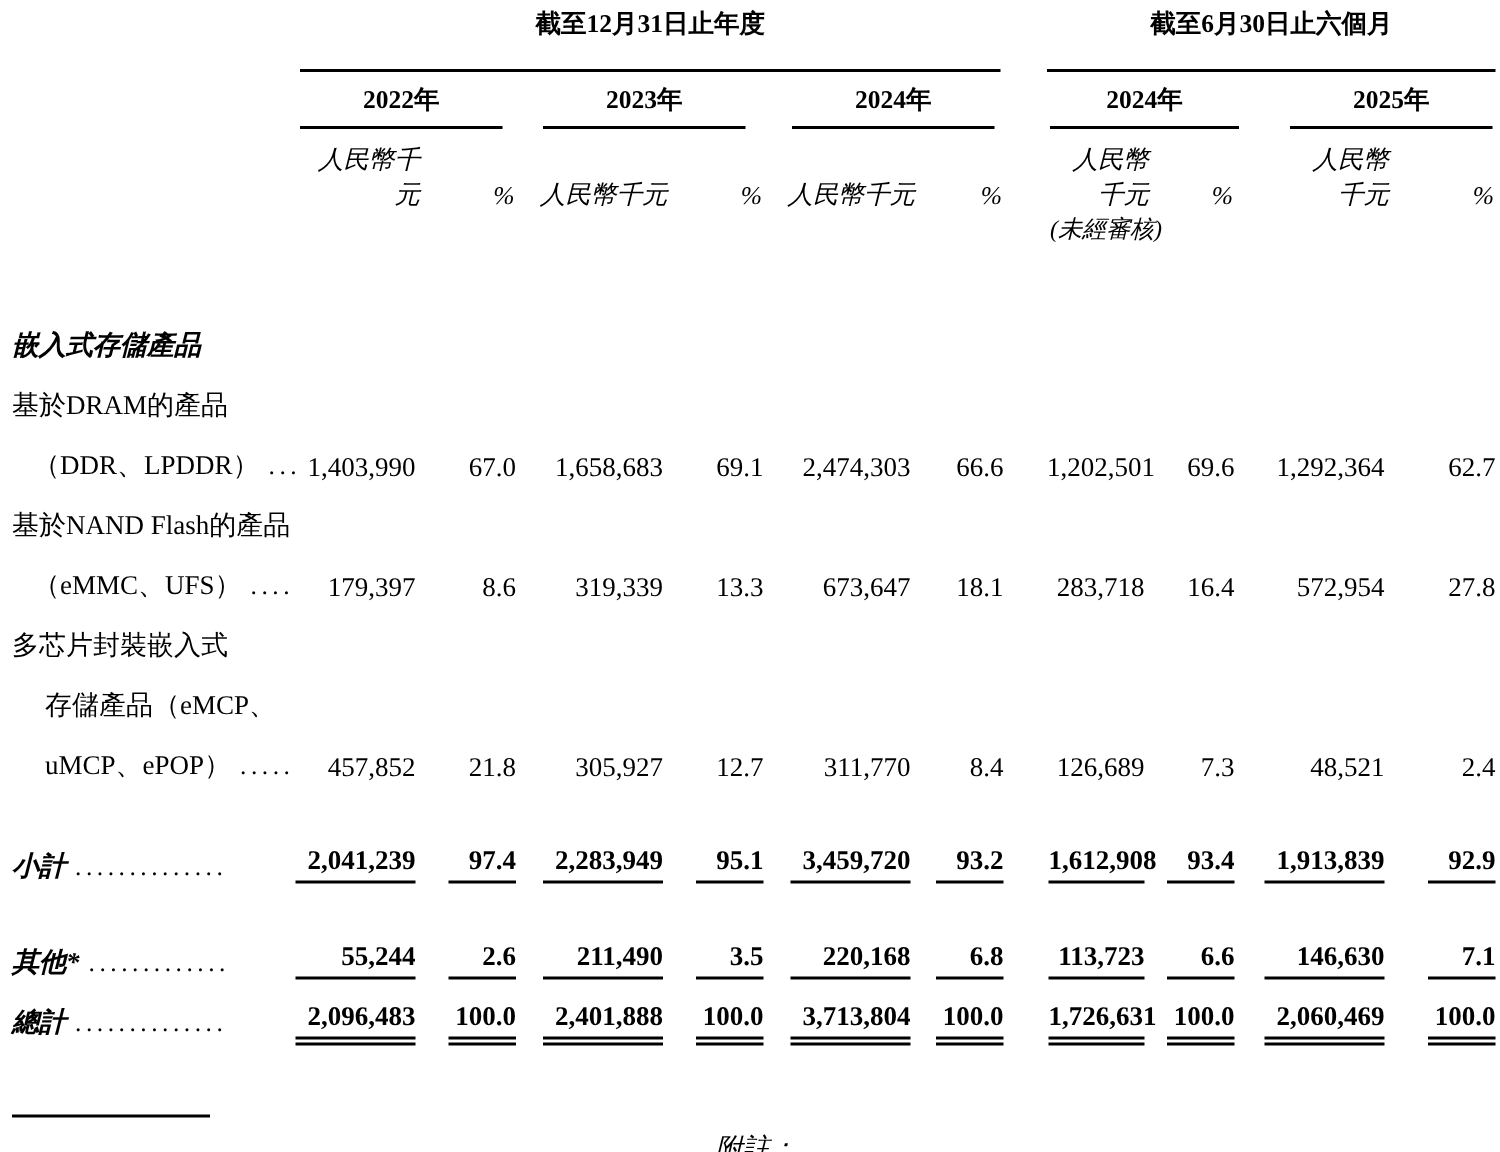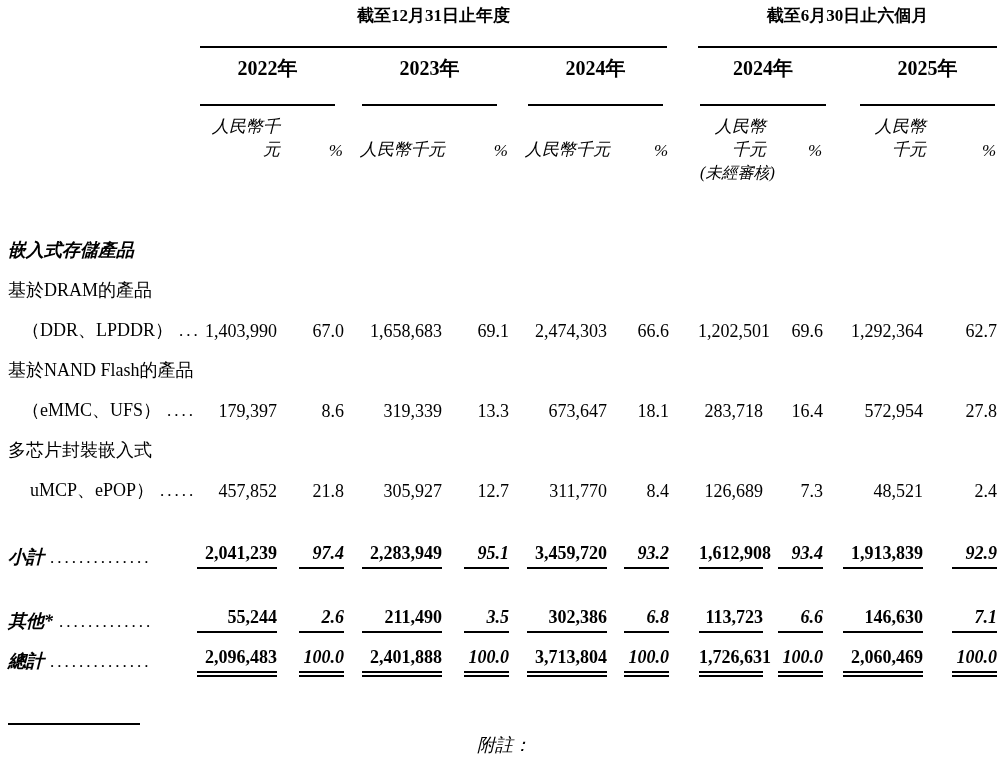--- a/index.html
+++ b/index.html
@@ -18,22 +18,22 @@
   .sec-th { vertical-align:bottom; }
   .sec-line {
     font-weight:bold; font-size:17px; text-align:center;
     border-bottom:2px solid #000; padding-bottom:19px;
   }
   .sec-line.annual { margin:0 5px 0 8px; }
   .sec-line.interim { margin:0 3px 0 0; }
 
   .yr-th { vertical-align:bottom; padding-top:7px; }
   .yr-line {
-    font-weight:bold; font-size:20px; text-align:center;
-    border-bottom:2px solid #000; padding-bottom:22px;
+    font-weight:bold; font-size:17px; text-align:center;
+    border-bottom:2px solid #000; padding-bottom:6px;
   }
   .yl-2022 { margin:0 12px 0 8px; }
   .yl-2023 { margin:0 15px 0 15px; }
   .yl-2024 { margin:0 9px 0 16px; }
   .yl-6m24 { margin:0 0 0 2px; }
   .yl-2025 { margin:0 5px 0 34px; }
 
   .unit-th { font-style:italic; font-size:17px; vertical-align:bottom; padding-top:9px; }
   .unit-amt { text-align:right; padding-left:10px; }
   .unit-amt.tight { padding-left:2px; }
@@ -48,21 +48,21 @@
   .lbl.ind1 { padding-left:22px; }
   .lbl.ind2 { padding-left:30px; }
   .b { font-weight:bold;font-style:italic; }
   .leader { font-weight:normal; font-size:17px; letter-spacing:3px; margin-left:6px; }
   .num, .pct { text-align:right; padding-right:3px; font-variant-numeric:lining-nums; }
   .v { display:inline-block; text-align:right; }
 
   .ruled .v, .ruled-d .v { font-weight:bold; }
   .ruled .c-amt .v, .ruled-d .c-amt .v { width:80px; }
   .ruled .c-amt.small .v, .ruled-d .c-amt.small .v { width:64px; }
-  .ruled .c-pct .v, .ruled-d .c-pct .v { width:45px;font-style:italic; }
+  .ruled .c-pct .v, .ruled-d .c-pct .v { width:45px; }
   .ruled .v { border-bottom:2px solid #000; padding-bottom:3px;margin-top:32px; }
   .ruled-d .v { position:relative; border-bottom:2px solid #000; padding-bottom:3px; }
   .ruled-d .v::after {
     content:""; position:absolute; left:0; right:0; bottom:-6px;
     border-bottom:2px solid #000;
   }
   .ruled td, .ruled-d td { padding-bottom:6px; }
 
   
   .footnotes { margin-top:44px; padding-left:8px; }
@@ -194,20 +194,24 @@
       <td class="pct c-pct"><span class="v">16.4</span></td>
       <td class="num c-amt"><span class="v">572,954</span></td>
       <td class="pct c-pct"><span class="v">27.8</span></td>
     </tr>
 
     <tr class="dr">
       <td class="lbl">多芯片封裝嵌入式</td>
       <td colspan="11"></td>
     </tr>
 
+    <tr class="dr">
+      <td class="lbl ind2">存儲產品（eMCP、</td>
+      <td colspan="11"></td>
+    </tr>
 
     <tr class="dr">
       <td class="lbl ind2"><span>uMCP、ePOP）</span><span class="leader">.....</span></td>
       <td class="num c-amt"><span class="v">457,852</span></td>
       <td class="pct c-pct"><span class="v">21.8</span></td>
       <td class="num c-amt"><span class="v">305,927</span></td>
       <td class="pct c-pct"><span class="v">12.7</span></td>
       <td class="num c-amt"><span class="v">311,770</span></td>
       <td class="pct c-pct"><span class="v">8.4</span></td>
       <td></td>
@@ -231,21 +235,21 @@
       <td class="num c-amt"><span class="v">1,913,839</span></td>
       <td class="pct c-pct"><span class="v">92.9</span></td>
     </tr>
 
     <tr class="dr ruled">
       <td class="lbl"><span class="b">其他*</span><span class="leader">.............</span></td>
       <td class="num c-amt"><span class="v">55,244</span></td>
       <td class="pct c-pct"><span class="v">2.6</span></td>
       <td class="num c-amt"><span class="v">211,490</span></td>
       <td class="pct c-pct"><span class="v">3.5</span></td>
-      <td class="num c-amt"><span class="v">302,386</span></td>
+      <td class="num c-amt"><span class="v">220,168</span></td>
       <td class="pct c-pct"><span class="v">6.8</span></td>
       <td></td>
       <td class="num c-amt small"><span class="v">113,723</span></td>
       <td class="pct c-pct"><span class="v">6.6</span></td>
       <td class="num c-amt"><span class="v">146,630</span></td>
       <td class="pct c-pct"><span class="v">7.1</span></td>
     </tr>
 
     <tr class="dr ruled-d">
       <td class="lbl"><span class="b">總計</span><span class="leader">..............</span></td>

